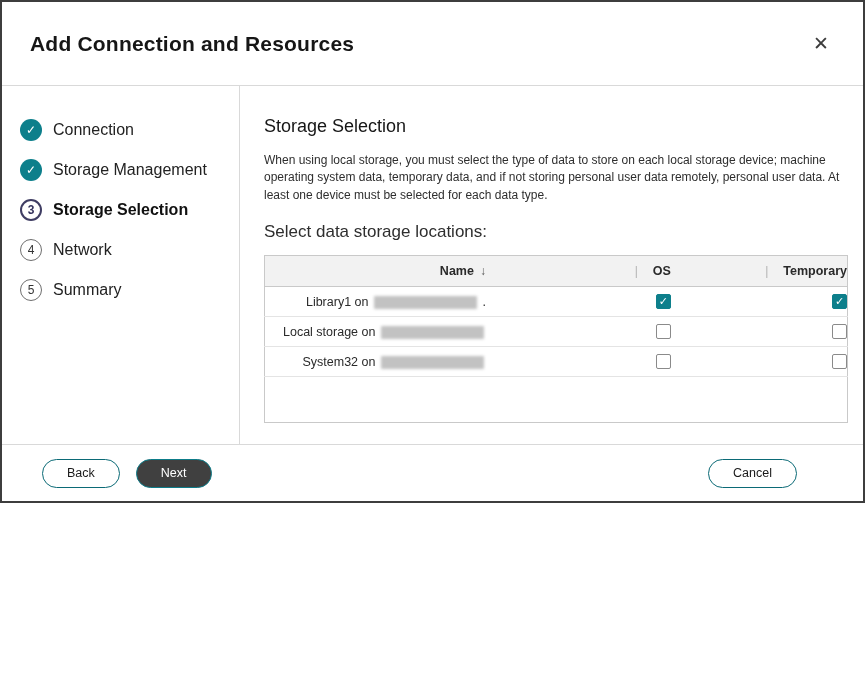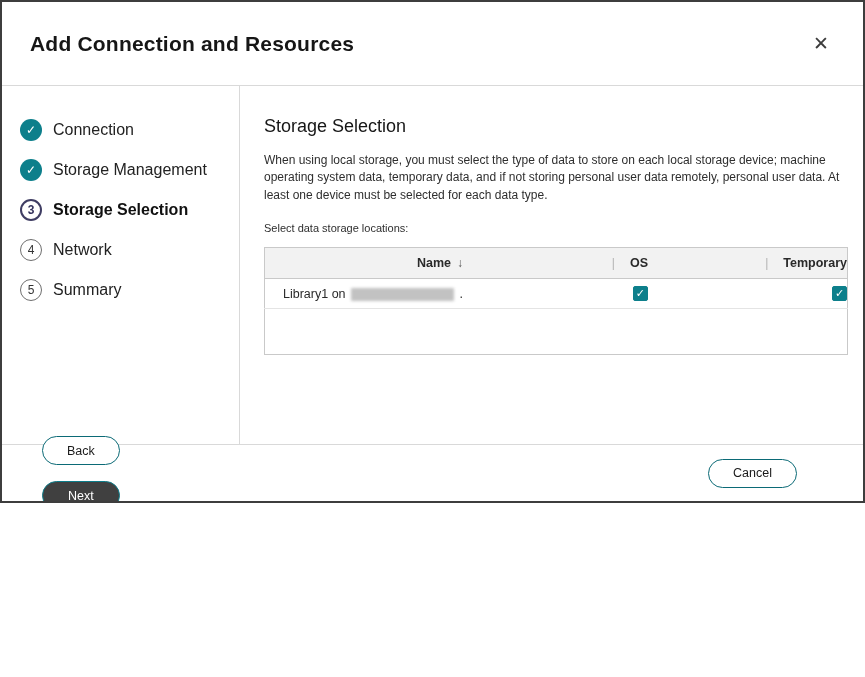--- a/index.html
+++ b/index.html
@@ -48,21 +48,21 @@
   .step-label { margin-left: 11px; font-size: 16px; color: #222222; }
   .step.current .step-label { font-weight: bold; color: #111111; }
 
   
   .main { flex: 1 1 auto; padding: 30px 20px 0 24px; }
   .main-heading { font-size: 18px; font-weight: 500; color: #161616; margin-bottom: 15px; }
   .main-desc {
     font-size: 12px; line-height: 1.45; color: #2e2e2e;
     max-width: 586px; margin-bottom: 18px;
   }
-  .select-label { font-size: 11px; color: #2e2e2e; margin-bottom: 13px; }
+  .select-label { font-size: 17px; color: #2e2e2e; margin-bottom: 13px; }
 
   
   table.tbl { width: 584px; border-collapse: collapse; border: 1px solid #c9c9c9; }
   .tbl th {
     background: #f2f2f2; height: 31px; text-align: right;
     font-size: 12.5px; font-weight: bold; color: #2a2a2a;
     border-bottom: 1px solid #c9c9c9; white-space: nowrap;
   }
   .tbl th:nth-child(1) { width: 193px; padding-left: 18px; }
   .tbl th:nth-child(2) { width: 185px; padding-left: 5px; }
@@ -89,21 +89,21 @@
   }
   .cb.checked { background: #0d7f8b; border-color: #0d7f8b; color: #ffffff; }
 
   
   .ftr {
     height: 57px; flex: 0 0 57px;
     border-top: 1px solid #d9d9d9;
     display: flex; align-items: center; justify-content: space-between;
     padding: 0 66px 0 40px;
   }
-  .ftr-left { display: flex; gap: 16px; flex-direction: column; }
+  .ftr-left { display: flex; gap: 16px; }
   .btn {
     height: 29px; border-radius: 15px; font-size: 12.5px;
     padding: 0 24px; cursor: pointer; font-family: inherit;
     display: inline-flex; align-items: center; justify-content: center;
   }
   .btn.outline { background: #ffffff; border: 1.5px solid #0b6a76; color: #1a1a1a; }
   .btn.primary { background: #404040; border: 1.5px solid #0d7c89; color: #ffffff; }
 </style>
 </head>
 <body>
@@ -158,20 +158,30 @@
               <span class="pipe">|</span><span>Temporary</span>
             </th>
           </tr>
         </thead>
         <tbody>
             <tr>
               <td><span>Library1 on </span><span class="redacted"></span><span> .</span></td>
               <td><span class="cb checked">✓</span></td>
               <td><span class="cb checked">✓</span></td>
             </tr>
+            <tr>
+              <td><span>Local storage on </span><span class="redacted"></span></td>
+              <td><span class="cb"></span></td>
+              <td><span class="cb"></span></td>
+            </tr>
+            <tr>
+              <td><span>System32 on </span><span class="redacted"></span></td>
+              <td><span class="cb"></span></td>
+              <td><span class="cb"></span></td>
+            </tr>
           </tbody>
         <tbody>
           <tr class="filler">
               <td colspan="3"></td>
             </tr>
         </tbody>
       </table>
     </div>
   </div>
 

